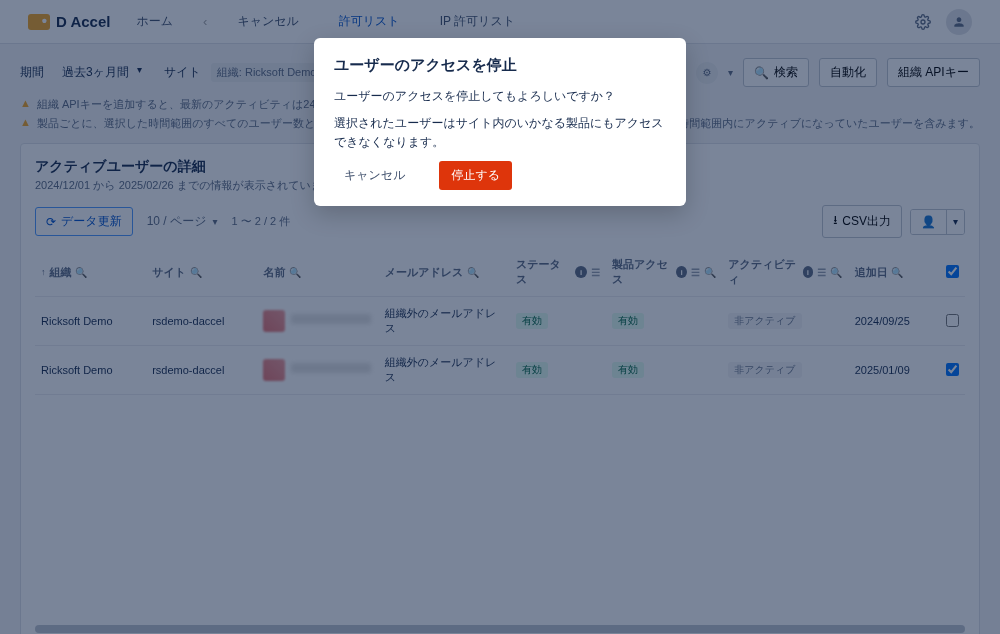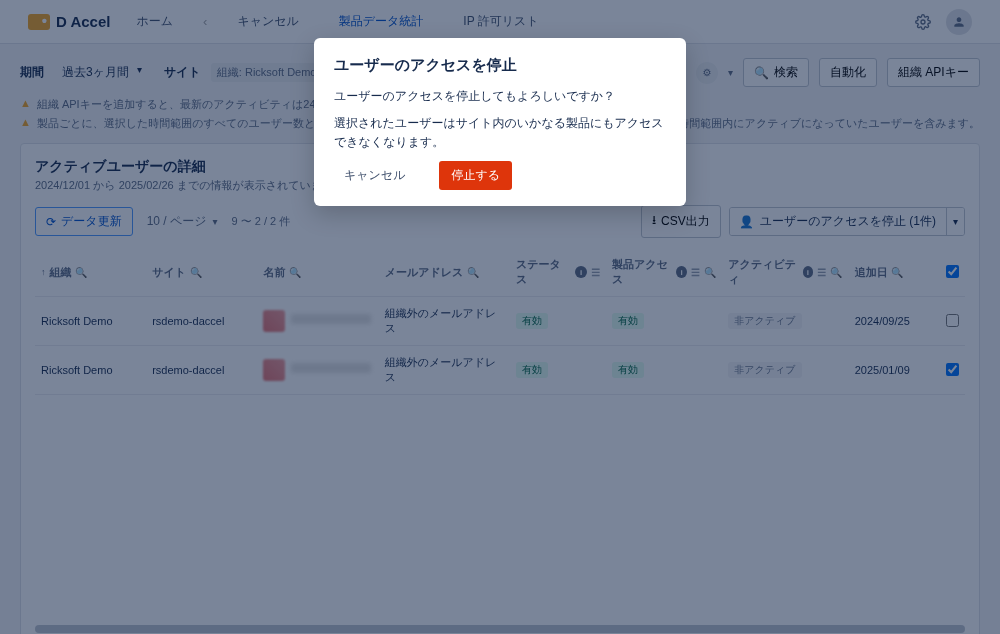--- a/index.html
+++ b/index.html
@@ -60,21 +60,21 @@
   width: 26px; height: 26px;
   border-radius: 50%;
   display: flex; align-items: center; justify-content: center;
   color: #5e6c84;
   cursor: pointer;
 }
 .icon-btn.filled { background: #dfe1e6; }
 
 .content { padding: 14px 20px; }
 .filter-row { display: flex; align-items: center; gap: 10px; margin-bottom: 10px; }
-.label { font-size: 12px; color: #172b4d; font-weight: 700; }
+.label { font-size: 12px; color: #172b4d; font-weight: 400; }
 .select-ish {
   display: flex; align-items: flex-start; gap: 8px;
   padding: 4px 8px;
   background: #fff;
   border: 1px solid #dfe1e6;
   border-radius: 3px;
   font-size: 12px;
   min-width: 100px;
 }
 .select-ish.plain { border: none; background: transparent; }
@@ -222,21 +222,21 @@
 
 <div class="header">
   <div class="logo">
     <span class="logo-badge"></span>
     <span>D Accel</span>
   </div>
   <div class="nav">
     <div class="nav-item">ホーム</div>
     <span class="nav-sep">‹</span>
     <div class="nav-item">キャンセル</div>
-    <div class="nav-item active">製品データ統計</div>
+    <div class="nav-item active">許可リスト</div>
     <div class="nav-item">IP 許可リスト</div>
   </div>
   <div class="header-right">
     <div class="icon-btn">
       <svg width="16" height="16" viewBox="0 0 24 24" fill="none" stroke="currentColor" stroke-width="2">
           <circle cx="12" cy="12" r="3"></circle>
           <path d="M19.4 15a1.65 1.65 0 0 0 .33 1.82l.06.06a2 2 0 1 1-2.83 2.83l-.06-.06a1.65 1.65 0 0 0-1.82-.33 1.65 1.65 0 0 0-1 1.51V21a2 2 0 0 1-4 0v-.09a1.65 1.65 0 0 0-1-1.51 1.65 1.65 0 0 0-1.82.33l-.06.06a2 2 0 1 1-2.83-2.83l.06-.06a1.65 1.65 0 0 0 .33-1.82 1.65 1.65 0 0 0-1.51-1H3a2 2 0 0 1 0-4h.09a1.65 1.65 0 0 0 1.51-1 1.65 1.65 0 0 0-.33-1.82l-.06-.06a2 2 0 1 1 2.83-2.83l.06.06a1.65 1.65 0 0 0 1.82.33h0a1.65 1.65 0 0 0 1-1.51V3a2 2 0 0 1 4 0v.09a1.65 1.65 0 0 0 1 1.51h0a1.65 1.65 0 0 0 1.82-.33l.06-.06a2 2 0 1 1 2.83 2.83l-.06.06a1.65 1.65 0 0 0-.33 1.82v0a1.65 1.65 0 0 0 1.51 1H21a2 2 0 0 1 0 4h-.09a1.65 1.65 0 0 0-1.51 1z"></path>
         </svg>
     </div>
     <div class="icon-btn filled">
@@ -284,30 +284,29 @@
 
     <div class="panel-toolbar">
       <button class="btn btn-outline-blue">
         <span>⟳</span>
         <span>データ更新</span>
       </button>
       <div class="mini-select">
         <span>10 / ページ</span>
         <span style="font-size:10px;">▾</span>
       </div>
-      <span class="count-txt">9 〜 2 / 2 件</span>
+      <span class="count-txt">1 〜 2 / 2 件</span>
       <div class="spacer"></div>
       <button class="btn">
         <span>⭳</span>
         <span>CSV出力</span>
       </button>
       <div class="btn-split">
         <div class="main">
           <span>👤</span>
-          <span>ユーザーのアクセスを停止 (1件)</span>
         </div>
         <div class="arrow">▾</div>
       </div>
     </div>
 
     <table class="tbl">
       <colgroup>
         <col style="width:110px">
           <col style="width:110px">
           <col style="width:120px">

